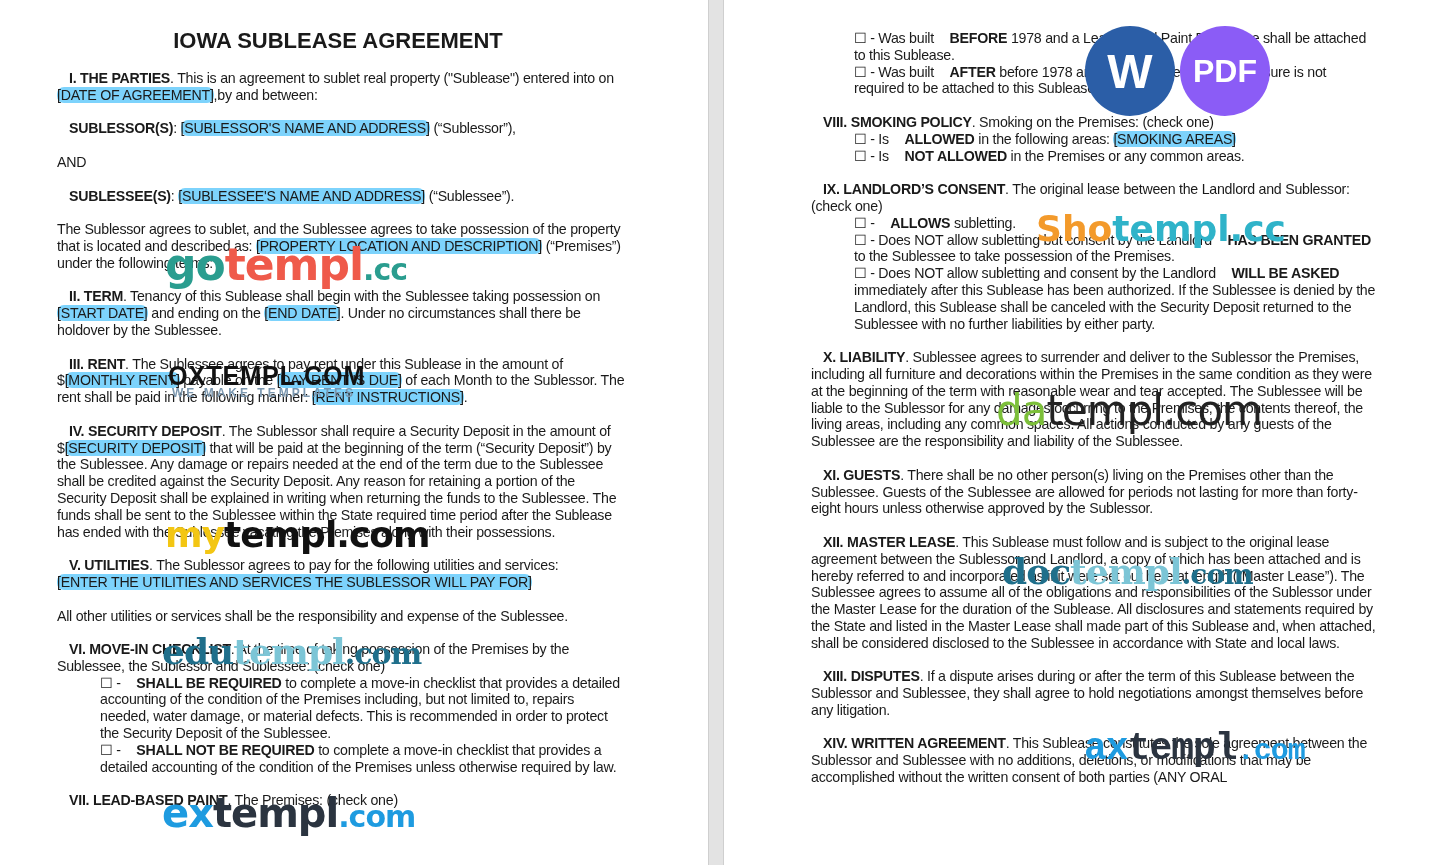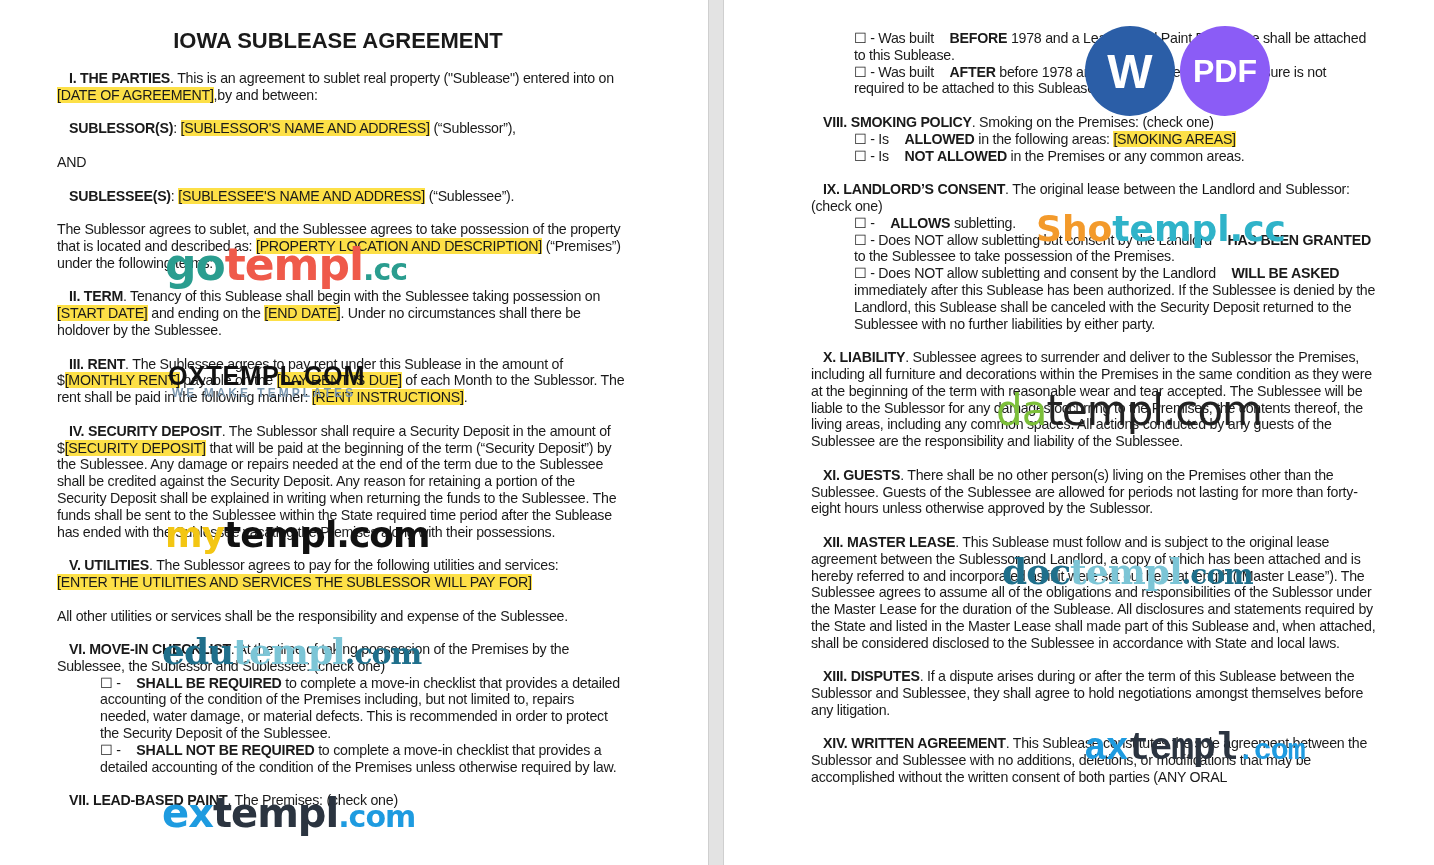--- a/index.html
+++ b/index.html
@@ -26,21 +26,21 @@
   }
   #page-left .content { left:57px; top:28px; width:570px; }
   #page-right .content { left:87px; top:30px; width:565px; }
   .title {
     text-align:center; font-weight:bold; font-size:22px; line-height:26px;
     letter-spacing:0; margin:0 0 16px 0; padding-right:8px;
   }
   p { margin:0; }
   .para { margin-bottom:16.8px; }
   .indent { padding-left:43px; }
-  .hl { background:#fde047; }
+  .hl { background:#7dd3fc;border-radius:7px; }
   b { font-weight:bold;padding-left:12px; }
   .tight { margin-bottom:0; }
 
   
   .wm { position:absolute; font-weight:bold; white-space:nowrap; pointer-events:none; }
   .wm-goto { left:165px; top:239px; font-size:44px; letter-spacing:-1px; font-family:"DejaVu Sans", sans-serif; }
   .wm-goto .a { color:#2a9d8f; } .wm-goto .b { color:#ef5a4a; } .wm-goto .c { color:#2a9d8f; font-size:30px; }
   .wm-ox { left:168px; top:360px; font-size:28px; color:#111; font-family:"Liberation Sans", sans-serif; letter-spacing:1px; transform:scaleX(0.9); transform-origin:left; }
   .wm-ox-sub { left:172px; top:386px; font-size:12px; color:#7c98b0; letter-spacing:3px; font-weight:bold; }
   .wm-my { left:165px; top:470px; font-size:36px; font-family:"DejaVu Sans", sans-serif; letter-spacing:-1px;margin-top:44px; }

